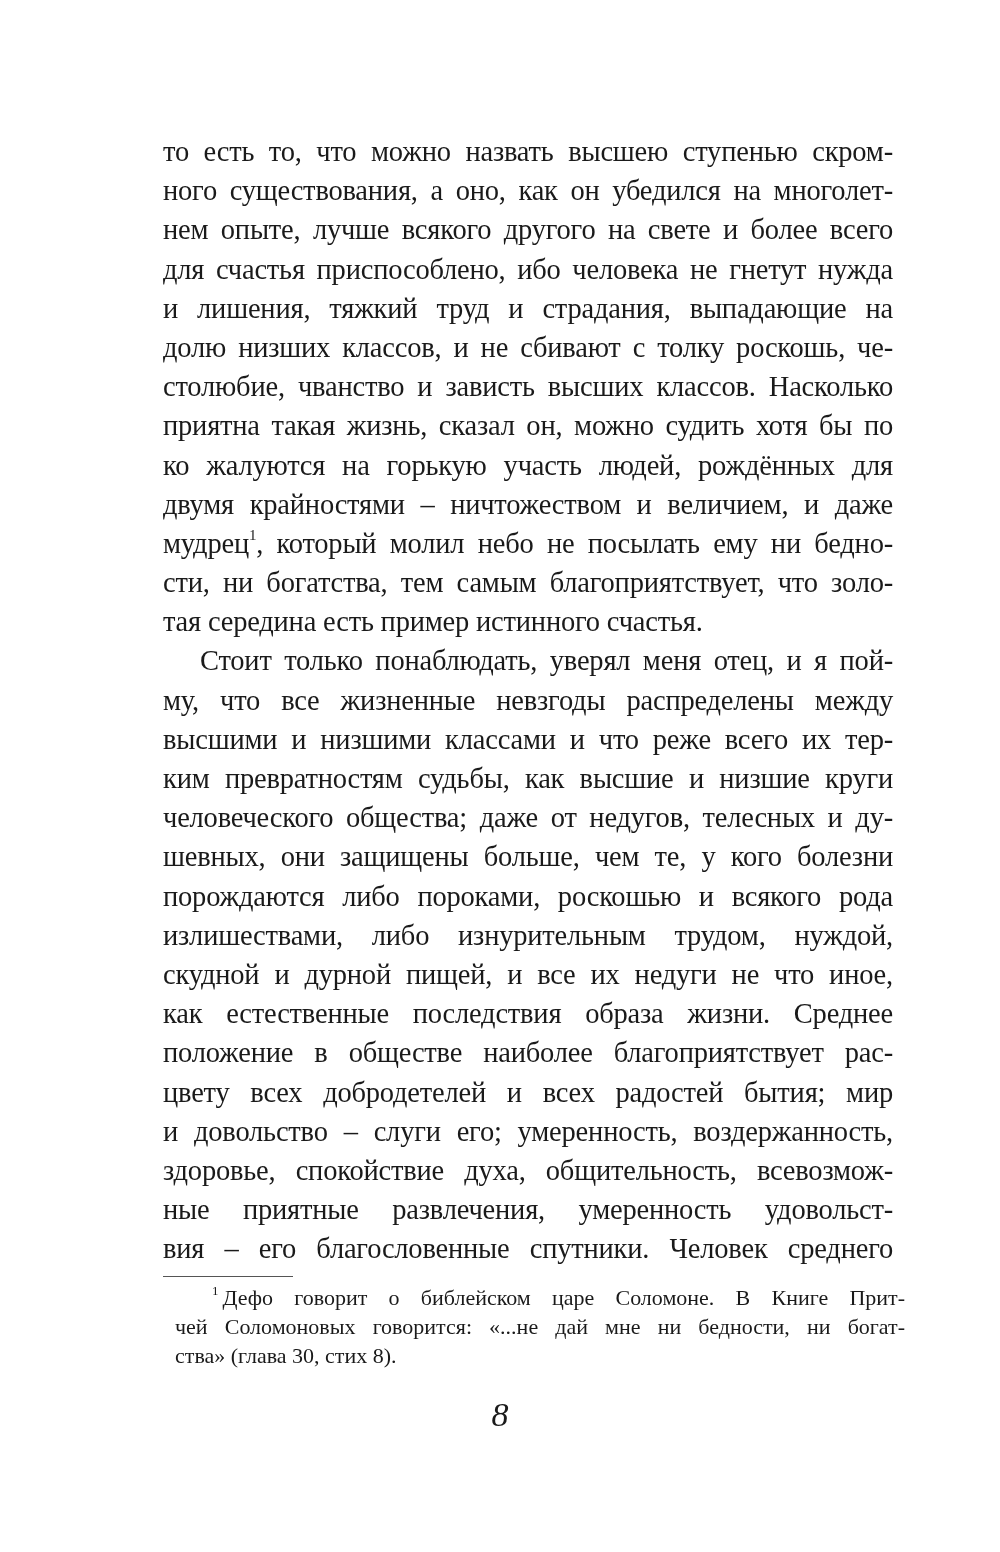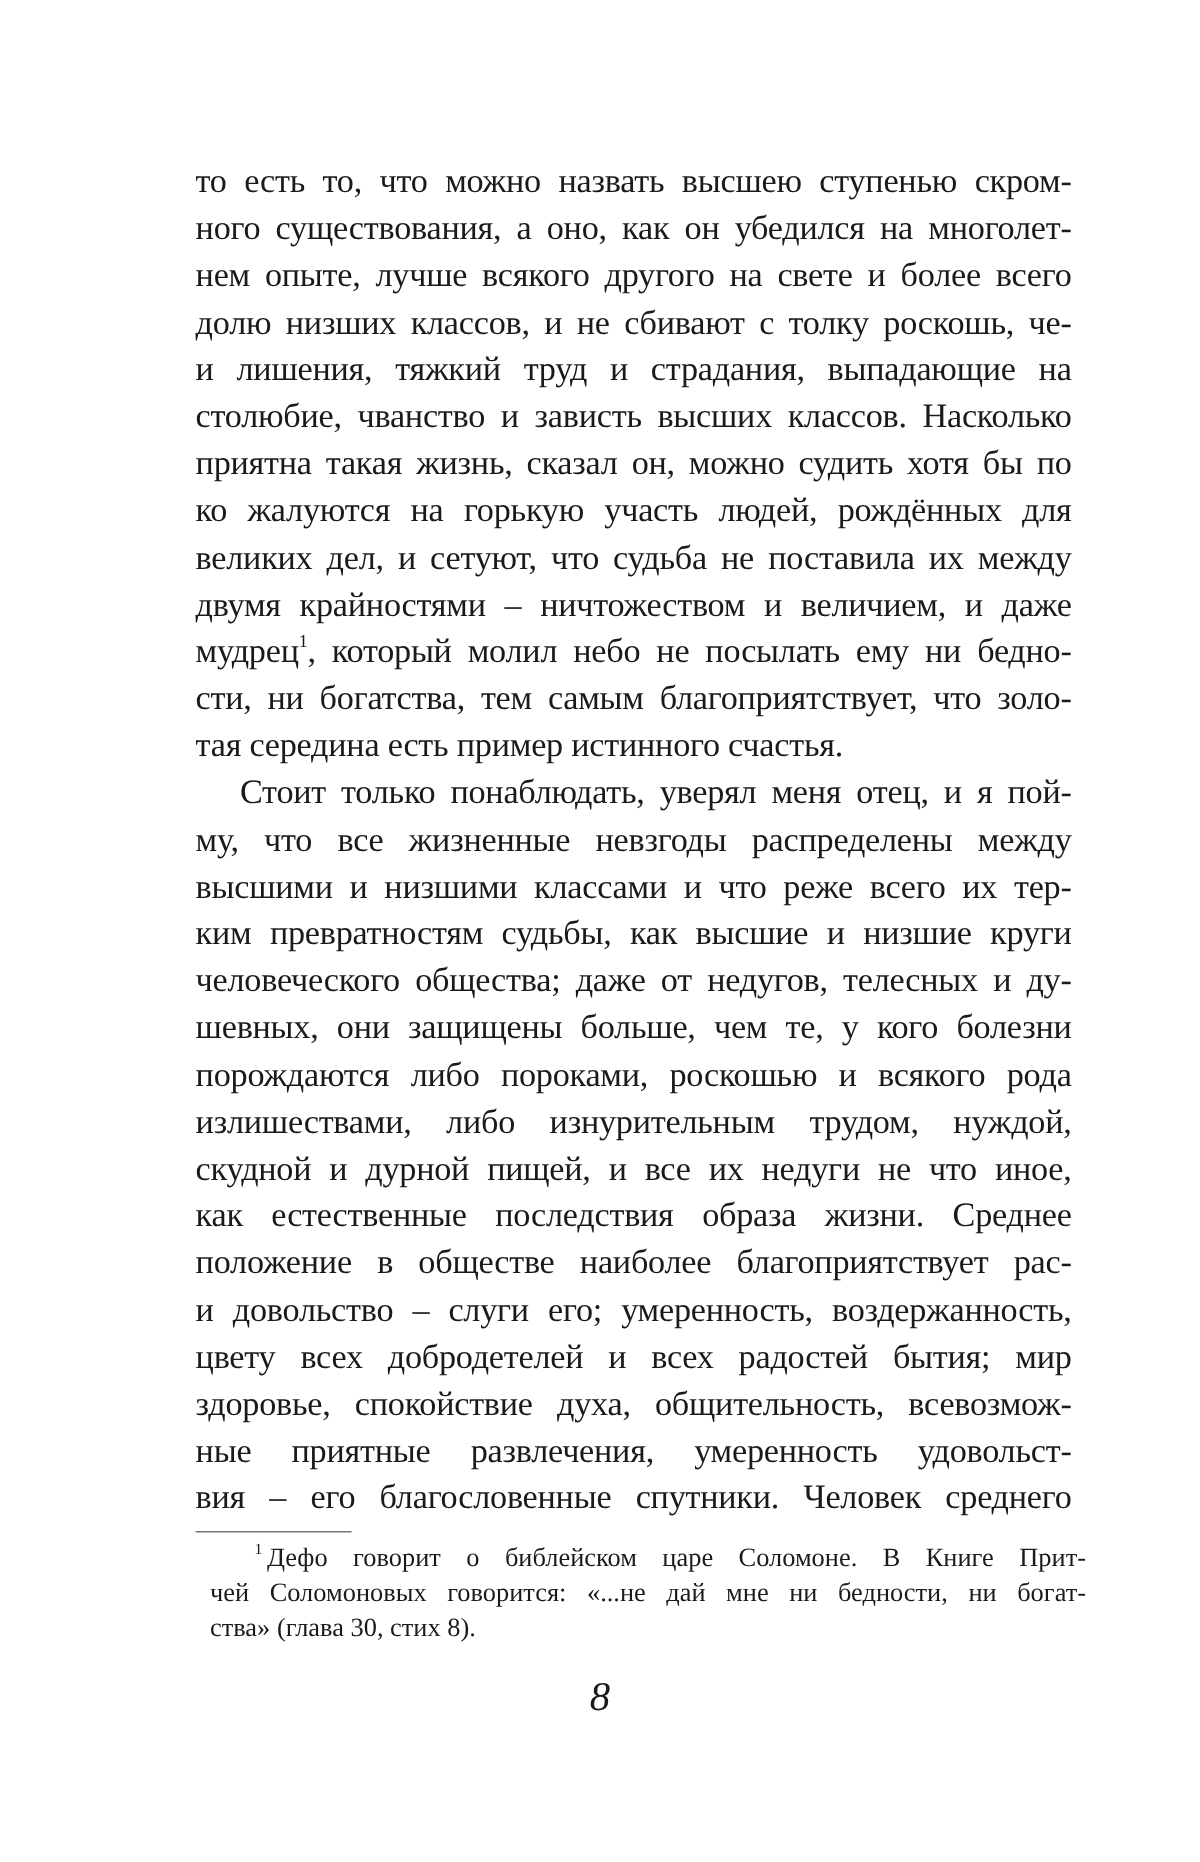--- a/index.html
+++ b/index.html
@@ -95,46 +95,46 @@
 <body>
 
 <div class="page">
 
   <div class="text-block">
 
     <div>
       <span class="line">то есть то, что можно назвать высшею ступенью скром-</span>
       <span class="line">ного существования, а оно, как он убедился на многолет-</span>
       <span class="line">нем опыте, лучше всякого другого на свете и более всего</span>
+      <span class="line">для счастья приспособлено, ибо человека не гнетут нужда</span>
+      <span class="line">и лишения, тяжкий труд и страдания, выпадающие на</span>
       <span class="line">долю низших классов, и не сбивают с толку роскошь, че-</span>
-      <span class="line">и лишения, тяжкий труд и страдания, выпадающие на</span>
       <span class="line">столюбие, чванство и зависть высших классов. Насколько</span>
       <span class="line">приятна такая жизнь, сказал он, можно судить хотя бы по</span>
       <span class="line">ко жалуются на горькую участь людей, рождённых для</span>
-      <span class="line">великих дел, и сетуют, что судьба не поставила их между</span>
       <span class="line">двумя крайностями – ничтожеством и величием, и даже</span>
       <span class="line"><span>мудрец</span><sup class="fnref">1</sup><span>, который молил небо не посылать ему ни бедно-</span></span>
       <span class="line">сти, ни богатства, тем самым благоприятствует, что золо-</span>
       <span class="line last">тая середина есть пример истинного счастья.</span>
     </div>
 
     <div>
       <span class="line indent">Стоит только понаблюдать, уверял меня отец, и я пой-</span>
       <span class="line">му, что все жизненные невзгоды распределены между</span>
       <span class="line">высшими и низшими классами и что реже всего их тер-</span>
       <span class="line">ким превратностям судьбы, как высшие и низшие круги</span>
       <span class="line">человеческого общества; даже от недугов, телесных и ду-</span>
       <span class="line">шевных, они защищены больше, чем те, у кого болезни</span>
       <span class="line">порождаются либо пороками, роскошью и всякого рода</span>
       <span class="line">излишествами, либо изнурительным трудом, нуждой,</span>
       <span class="line">скудной и дурной пищей, и все их недуги не что иное,</span>
       <span class="line">как естественные последствия образа жизни. Среднее</span>
       <span class="line">положение в обществе наиболее благоприятствует рас-</span>
+      <span class="line">цвету всех добродетелей и всех радостей бытия; мир</span>
       <span class="line">и довольство – слуги его; умеренность, воздержанность,</span>
-      <span class="line">цвету всех добродетелей и всех радостей бытия; мир</span>
       <span class="line">здоровье, спокойствие духа, общительность, всевозмож-</span>
       <span class="line">ные приятные развлечения, умеренность удовольст-</span>
       <span class="line">вия – его благословенные спутники. Человек среднего</span>
     </div>
   </div>
 
   <div class="rule"></div>
 
   <div class="footnote">
     <span class="fn-line indent"><sup>1</sup><span>Дефо говорит о библейском царе Соломоне. В Книге Прит-</span></span>

